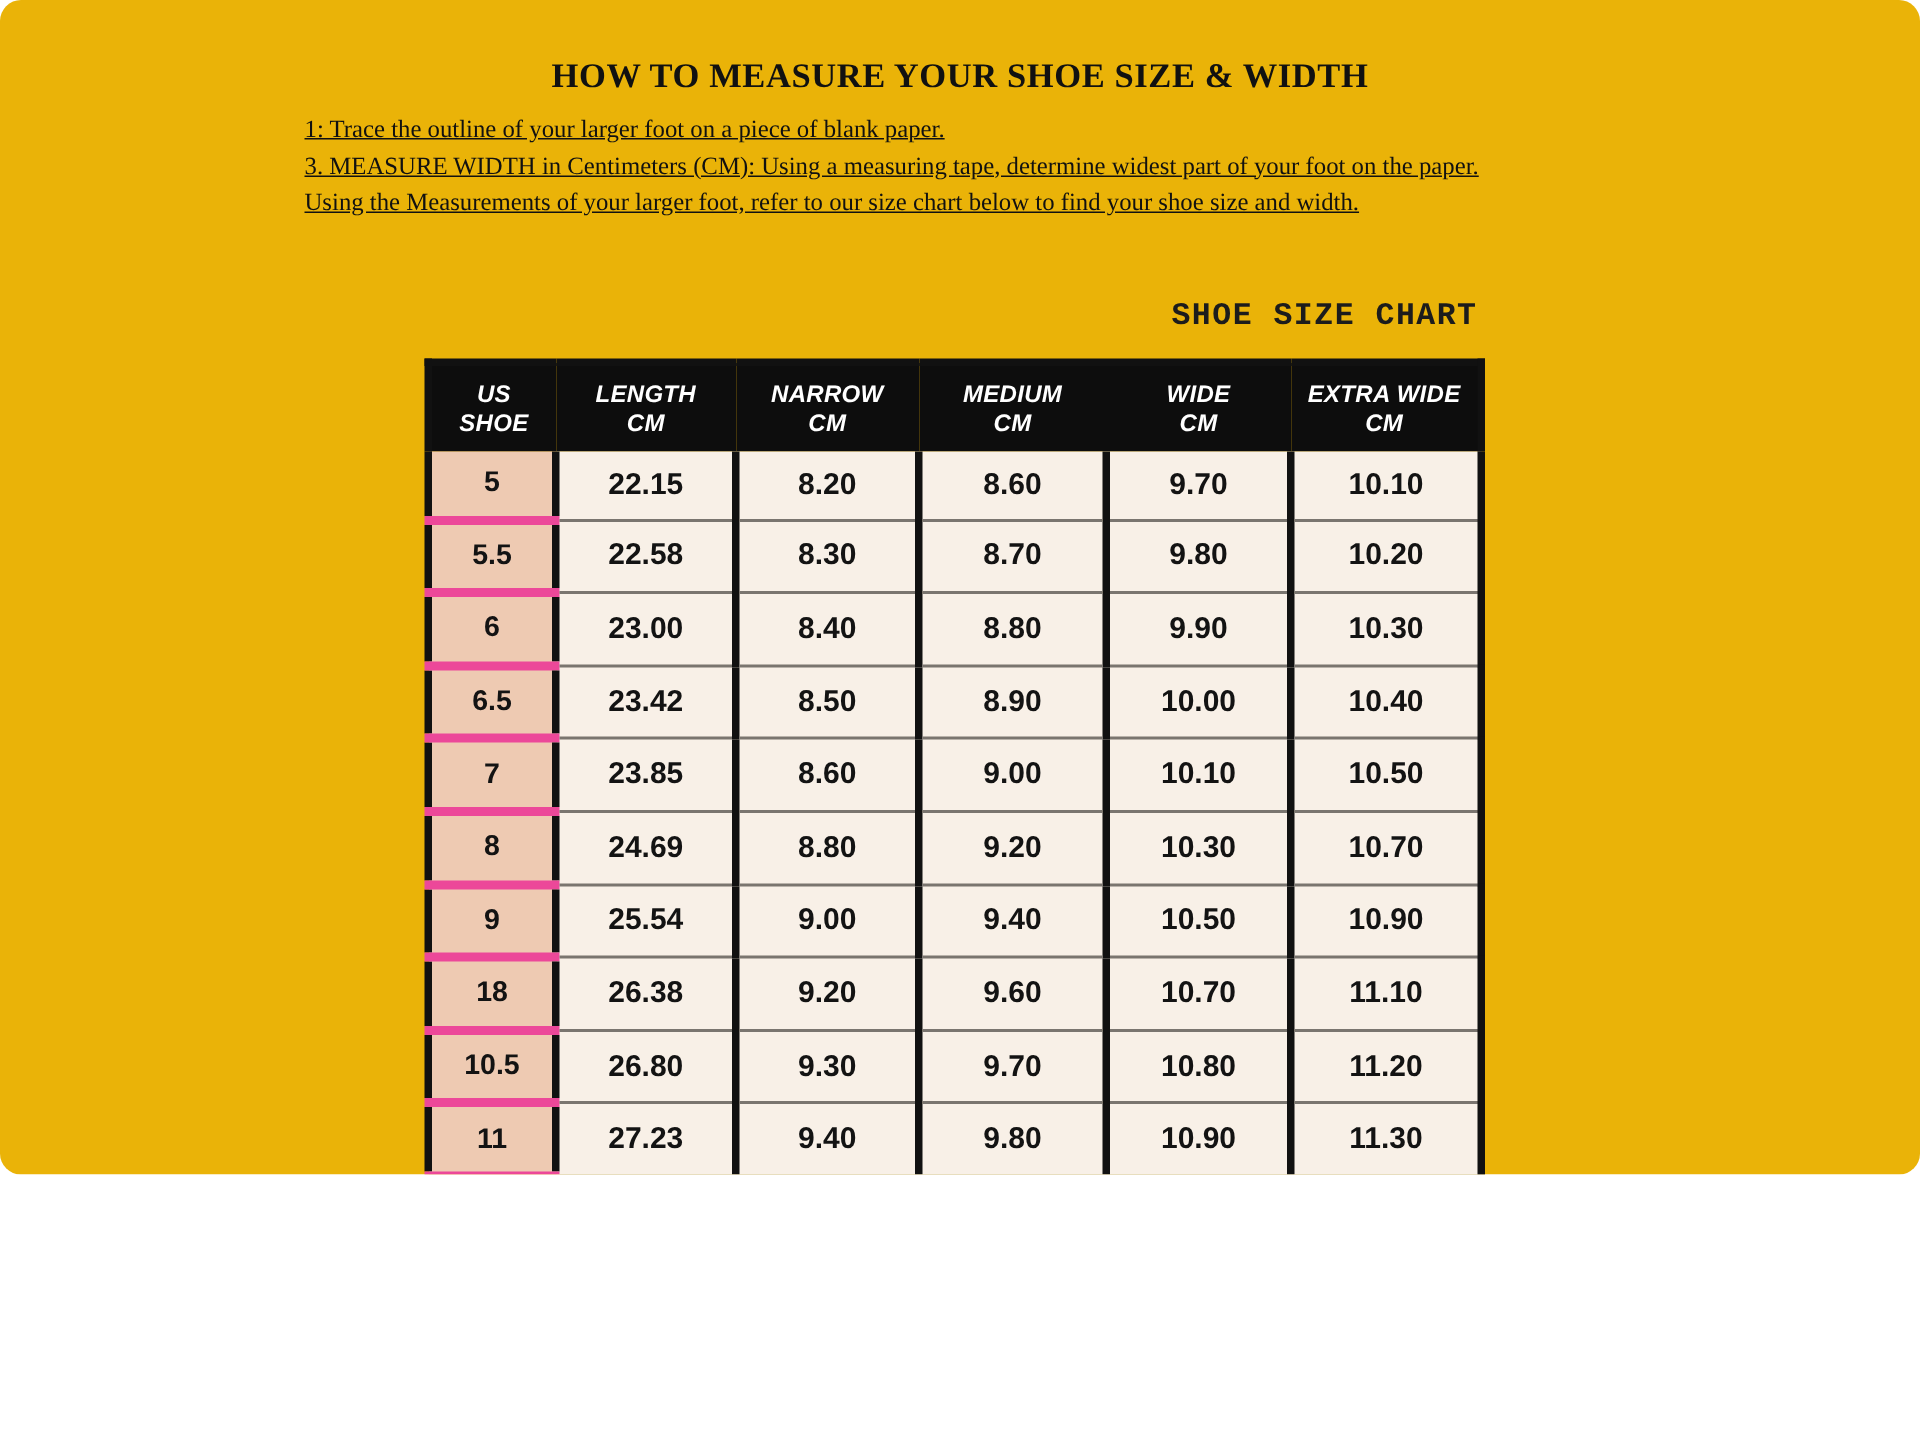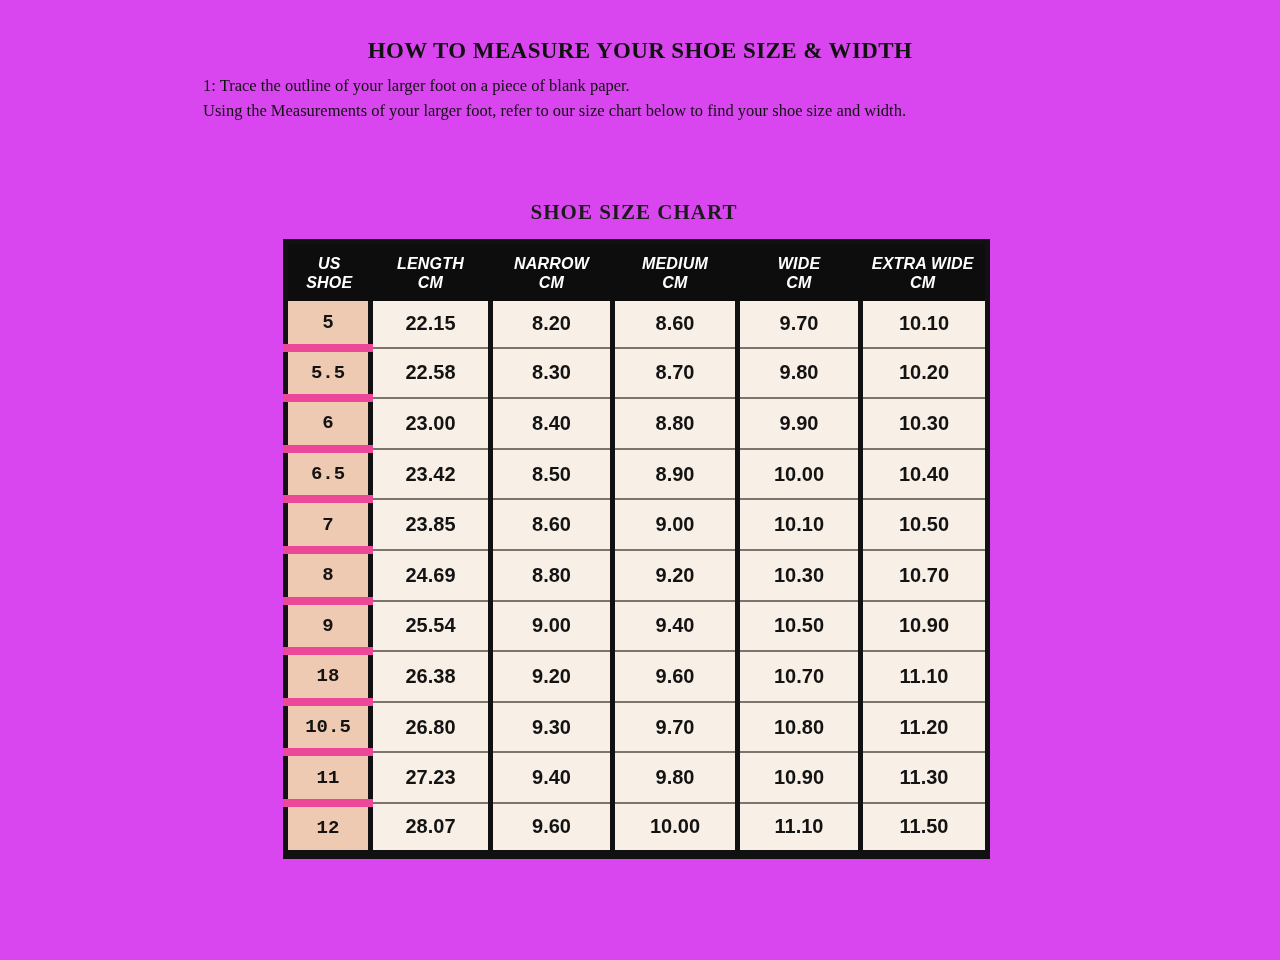--- a/index.html
+++ b/index.html
@@ -3,23 +3,24 @@
 <meta charset="utf-8">
 <style>
   html, body {
     margin: 0;
     padding: 0;
     background: #ffffff;
   }
   .page {
     position: relative;
     width: 1280px;
-    height: 960px;
-    background: #d946ef;
+    height: 783px;
+    background: #eab308;
     overflow: hidden;
+    border-radius: 14px;
   }
   .headline {
     position: absolute;
     top: 38px;
     left: 0;
     width: 100%;
     text-align: center;
     font-family: "Liberation Serif", serif;
     font-weight: 700;
     font-size: 23px;
@@ -31,28 +32,29 @@
     top: 76px;
     left: 203px;
     width: 840px;
     font-family: "Liberation Serif", serif;
     font-size: 16.5px;
     color: #111111;
   }
   .instructions p {
     margin: 0 0 5px 0;
     line-height: 19.5px;
+    text-decoration: underline;
   }
   .chart-heading {
     position: absolute;
     top: 200px;
     left: 283px;
     width: 702px;
-    text-align: center;
-    font-family: Liberation Serif, serif;
+    text-align: right;
+    font-family: Liberation Mono, monospace;
     font-size: 21px;
     font-weight: 600;
     letter-spacing: 1px;
     color: #1c1c1c;
   }
   .table-wrap {
     position: absolute;
     top: 239px;
     left: 283px;
     width: 702px;
@@ -91,33 +93,33 @@
   }
   table.size-chart td:first-child { border-left: none; }
   table.size-chart td.size-col {
     background: var(--size-col-bg, #eeca b2);
     font-size: 19px;
   }
   table.size-chart tbody tr + tr td {
     border-top: 2px solid var(--row-divider, #7a756f);
   }
   table.size-chart tbody tr + tr td.size-col {
-    border-top: 8px solid #ec4899;
-    font-family: Liberation Mono, monospace;
+    border-top: 6px solid #ec4899;
   }
 </style>
 </head>
 <body>
 
 <div class="page">
 
   <div class="headline">HOW TO MEASURE YOUR SHOE SIZE &amp; WIDTH</div>
 
   <div class="instructions">
     <p>1: Trace the outline of your larger foot on a piece of blank paper.</p>
+    <p>3. MEASURE WIDTH in Centimeters (CM): Using a measuring tape, determine widest part of your foot on the paper.</p>
     <p>Using the Measurements of your larger foot, refer to our size chart below to find your shoe size and width.</p>
   </div>
 
   <div class="chart-heading">SHOE SIZE CHART</div>
 
   <div class="table-wrap">
     <table class="size-chart">
       <colgroup>
         <col style="width:85px">
         <col style="width:120px">

